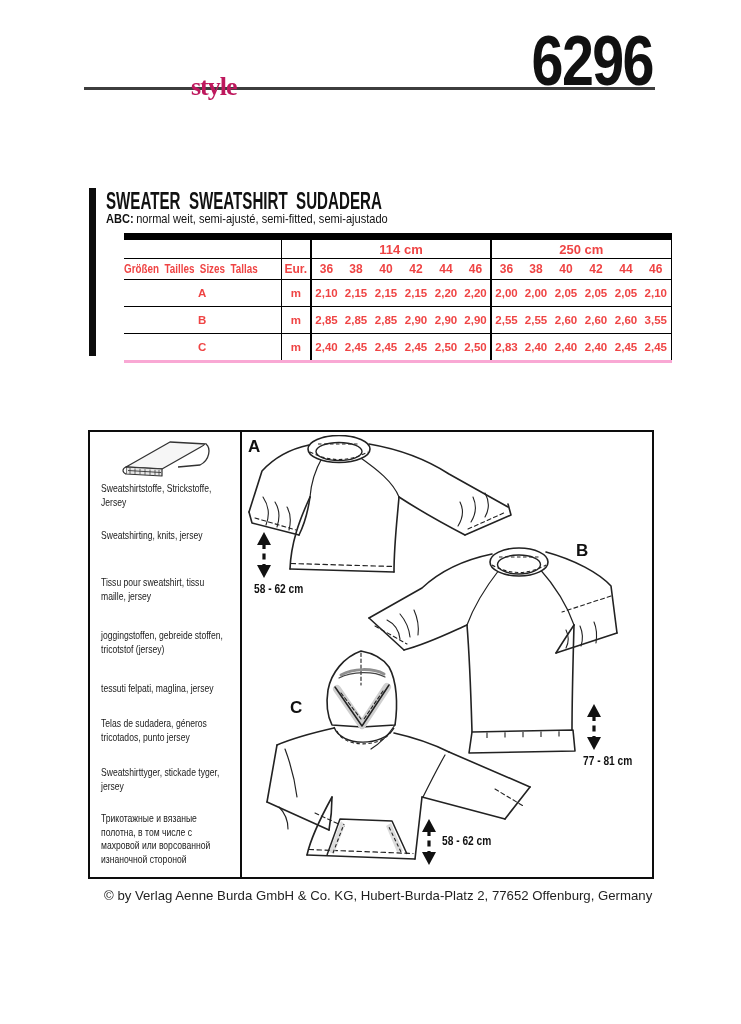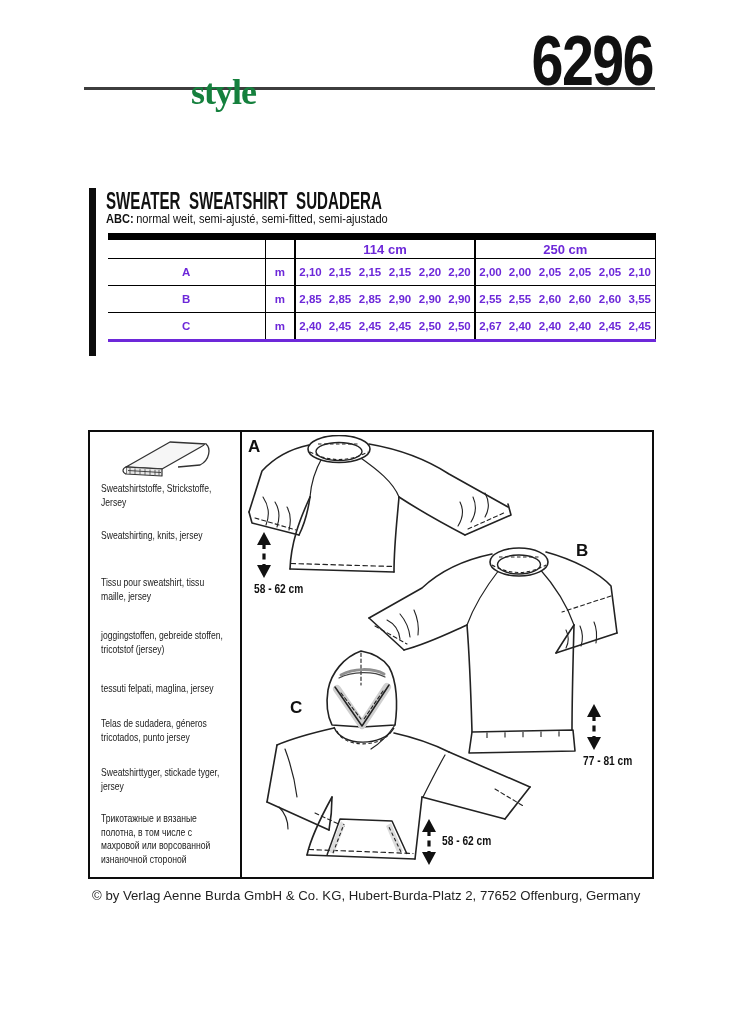--- a/index.html
+++ b/index.html
@@ -1,32 +1,32 @@
 <!DOCTYPE html>
 <html><head>
 <meta charset="utf-8">
 <style>
   html,body{margin:0;padding:0;background:#fff;}
   #page{position:relative;width:741px;height:1024px;background:#fff;overflow:hidden;
         font-family:"Liberation Sans",sans-serif;color:#1a1a1a;}
   .abs{position:absolute;}
   
   .logo-main{font-size:62px;font-weight:800;letter-spacing:-3px;line-height:1;color:#0d0d0d;}
-  .logo-sub{font-family:"Liberation Serif",serif;font-weight:700;font-size:36px;letter-spacing:-1px;color:#15803d;line-height:1;}
+  .logo-sub{font-family:"Liberation Serif",serif;font-weight:700;font-size:26px;letter-spacing:-1px;color:#be185d;line-height:1;}
   .hrule{height:2.5px;background:#3d3d3d;}
   .pattern-no{font-size:70px;font-weight:700;line-height:1;letter-spacing:-2px;color:#111;
               transform:scaleX(0.82);transform-origin:right center;}
   
   .title-bar{width:7px;background:#0d0d0d;}
   .page-title{font-size:24px;font-weight:700;white-space:pre;transform:scaleX(0.63);transform-origin:left center;color:#111;}
   .fit-note{font-size:13.5px;white-space:nowrap;transform:scaleX(0.82);transform-origin:left center;color:#111;}
   .fit-note b{margin-right:3px;}
   
   table.sizes{border-collapse:collapse;table-layout:fixed;width:547px;
-              border-top:7px solid #000;border-bottom:3px solid #6d28d9;color:#6d28d9;}
+              border-top:7px solid #000;border-bottom:3px solid #f9a8d4;color:#ef4444;margin-left:16px;}
   table.sizes td{padding:0;text-align:center;vertical-align:middle;font-weight:700;font-size:11.5px;}
   tr.r-h1 td{height:18px;font-size:13px;}
   tr.r-h2 td{height:20px;font-size:12px;}
   tr.r-data td{height:26px;}
   tr.r-h1 td,tr.r-h2 td,tr.r-data.mid td{border-bottom:1.5px solid #000;}
   td.v-thin{border-left:1.5px solid #000;}
   td.v-thick{border-left:2.5px solid #000;}
   td.v-right{border-right:1.5px solid #000;}
   td.lab{text-align:left;padding-left:4px;}
   td.lab span{display:inline-block;white-space:pre;transform:scaleX(0.82);transform-origin:left center;font-size:12px;}
@@ -62,20 +62,36 @@
       <col style="width:157px">
         <col style="width:30px">
       <col span="12" style="width:30px">
     </colgroup>
     <tbody>
         <tr class="r-h1">
       <td></td>
       <td class="v-thin"></td>
       <td colspan="6" class="v-thick">114 cm</td>
       <td colspan="6" class="v-thick v-right">250 cm</td>
+    </tr>
+    <tr class="r-h2">
+      <td class="lab"><span>Größen  Tailles  Sizes  Tallas</span></td>
+      <td class="v-thin">Eur.</td>
+      <td class="v-thick">36</td>
+      <td>38</td>
+      <td>40</td>
+      <td>42</td>
+      <td>44</td>
+      <td>46</td>
+      <td class="v-thick">36</td>
+      <td>38</td>
+      <td>40</td>
+      <td>42</td>
+      <td>44</td>
+      <td class="v-right">46</td>
     </tr>
     <tr class="r-data mid">
       <td class="viewcol">A</td>
       <td class="v-thin">m</td>
       <td class="v-thick">2,10</td>
       <td>2,15</td>
       <td>2,15</td>
       <td>2,15</td>
       <td>2,20</td>
       <td>2,20</td>
@@ -104,21 +120,21 @@
     </tr>
     <tr class="r-data">
       <td class="viewcol">C</td>
       <td class="v-thin">m</td>
       <td class="v-thick">2,40</td>
       <td>2,45</td>
       <td>2,45</td>
       <td>2,45</td>
       <td>2,50</td>
       <td>2,50</td>
-      <td class="v-thick">2,67</td>
+      <td class="v-thick">2,83</td>
       <td>2,40</td>
       <td>2,40</td>
       <td>2,40</td>
       <td>2,45</td>
       <td class="v-right">2,45</td>
     </tr>
   </tbody>
     </table>
 
   <div class="abs content-box" style="left:88px;top:430px;">
@@ -289,15 +305,15 @@
     </svg>
     <div class="abs view-label" style="left:200px;top:266px;">C</div>
     <svg class="abs" style="left:330px;top:386px;" width="18" height="48" viewBox="0 0 18 48">
       <path d="M9,1 L16,14 L2,14 Z" fill="#111"></path>
       <path d="M9,47 L16,34 L2,34 Z" fill="#111"></path>
       <path d="M9,12 L9,36" stroke="#111" stroke-width="3.2" stroke-dasharray="6,4.5"></path>
     </svg>
     <div class="abs measure-label" style="left:352px;top:402px;">58 - 62 cm</div>
   </div>
 
-  <div class="abs copyright" style="left:92px;top:888px;">© by Verlag Aenne Burda GmbH &amp; Co. KG, Hubert-Burda-Platz 2, 77652 Offenburg, Germany</div>
+  <div class="abs copyright" style="left:104px;top:888px;">© by Verlag Aenne Burda GmbH &amp; Co. KG, Hubert-Burda-Platz 2, 77652 Offenburg, Germany</div>
 
 </div>
 
 </body></html>

